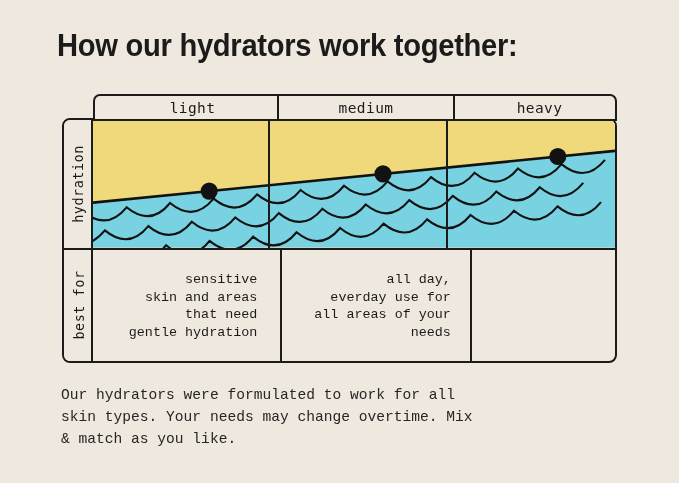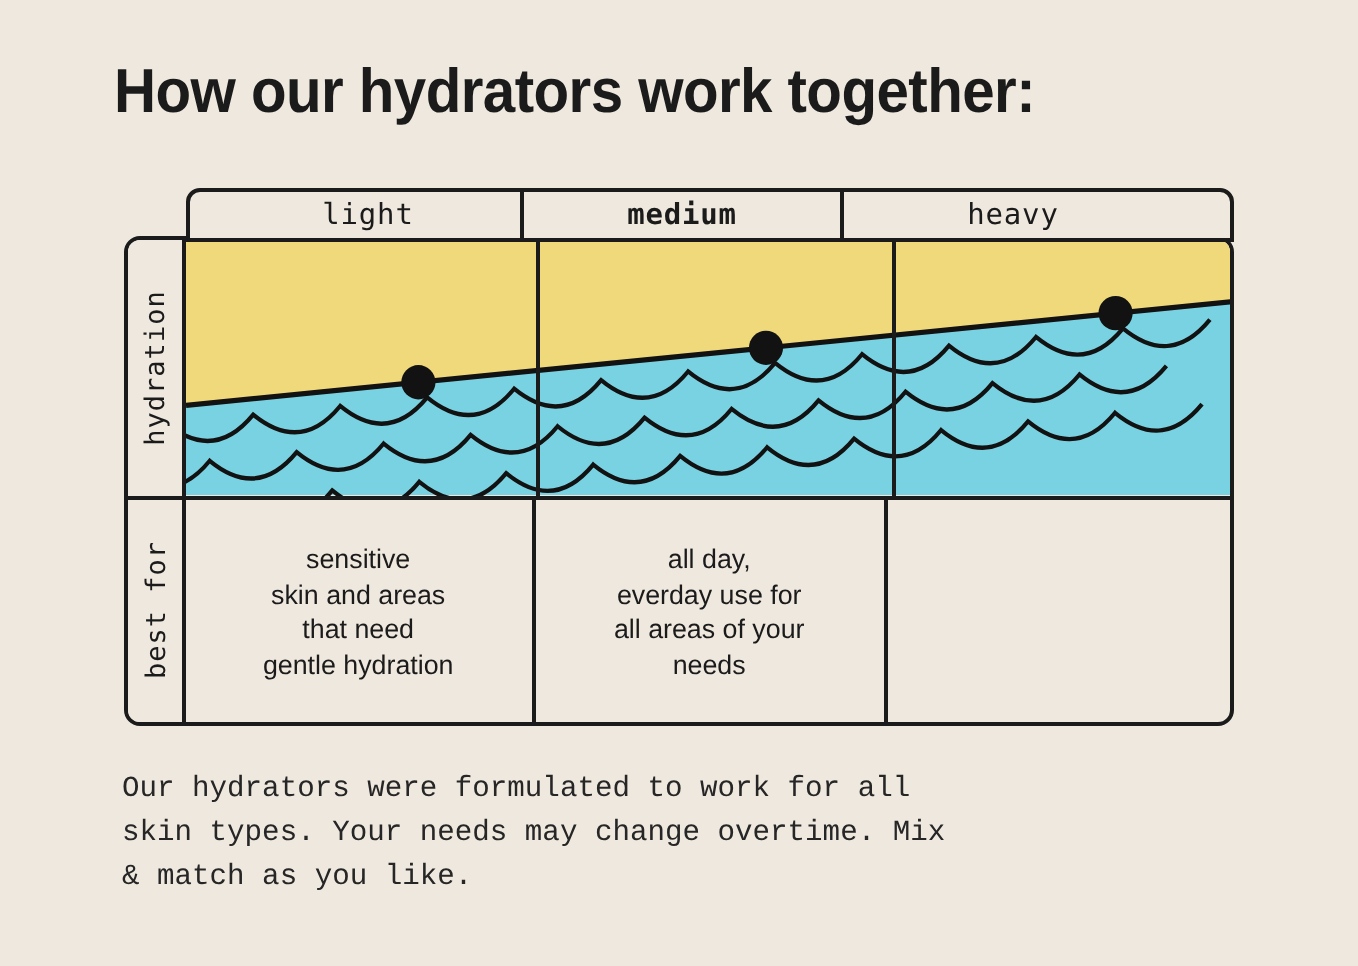--- a/index.html
+++ b/index.html
@@ -53,22 +53,22 @@
     flex: 0 0 auto;
     box-sizing: border-box;
     display: flex;
     align-items: center;
     justify-content: center;
     font-family: "DejaVu Sans Mono", monospace;
     font-size: 14.5px;
     color: #1b1b1b;
     letter-spacing: 0.4px;
   }
-  .header-cell.c1 { width: 167px; border-right: 2.2px solid #1b1b1b; padding-left: 13px; }
-  .header-cell.c2 { width: 160px; border-right: 2.2px solid #1b1b1b; font-weight: bold; }
+  .header-cell.c1 { width: 184px; border-right: 2.2px solid #1b1b1b; padding-left: 13px; }
+  .header-cell.c2 { width: 176px; border-right: 2.2px solid #1b1b1b; }
   .header-cell.c3 { width: 169px; }
 
   
   .grid-box {
     position: absolute;
     left: 62px;
     top: 118px;
     width: 555px;
     height: 245px;
     box-sizing: border-box;
@@ -167,26 +167,27 @@
     width: 100%;
     height: 112.7px;
     display: flex;
     z-index: 3;
   }
   .best-cell {
     box-sizing: border-box;
     display: flex;
     align-items: center;
     justify-content: center;
-    text-align: center;
+    text-align: right;
     padding: 0 8px;
-    font-family: Liberation Sans, sans-serif;
+    font-family: Liberation Mono, monospace;
     font-size: 13.4px;
     line-height: 1.32;
     color: #1b1b1b;
+    margin-left: 14px;
   }
   .best-cell.c1 { width: 175px; border-right: 2.4px solid #1b1b1b; }
   .best-cell.c2 { width: 176px; border-right: 2.4px solid #1b1b1b; }
   .best-cell.c3 { width: 169px; }
   .best-cell p { margin: 0; white-space: pre-line; }
 
   
   .col-sep {
     position: absolute;
     top: 0;

